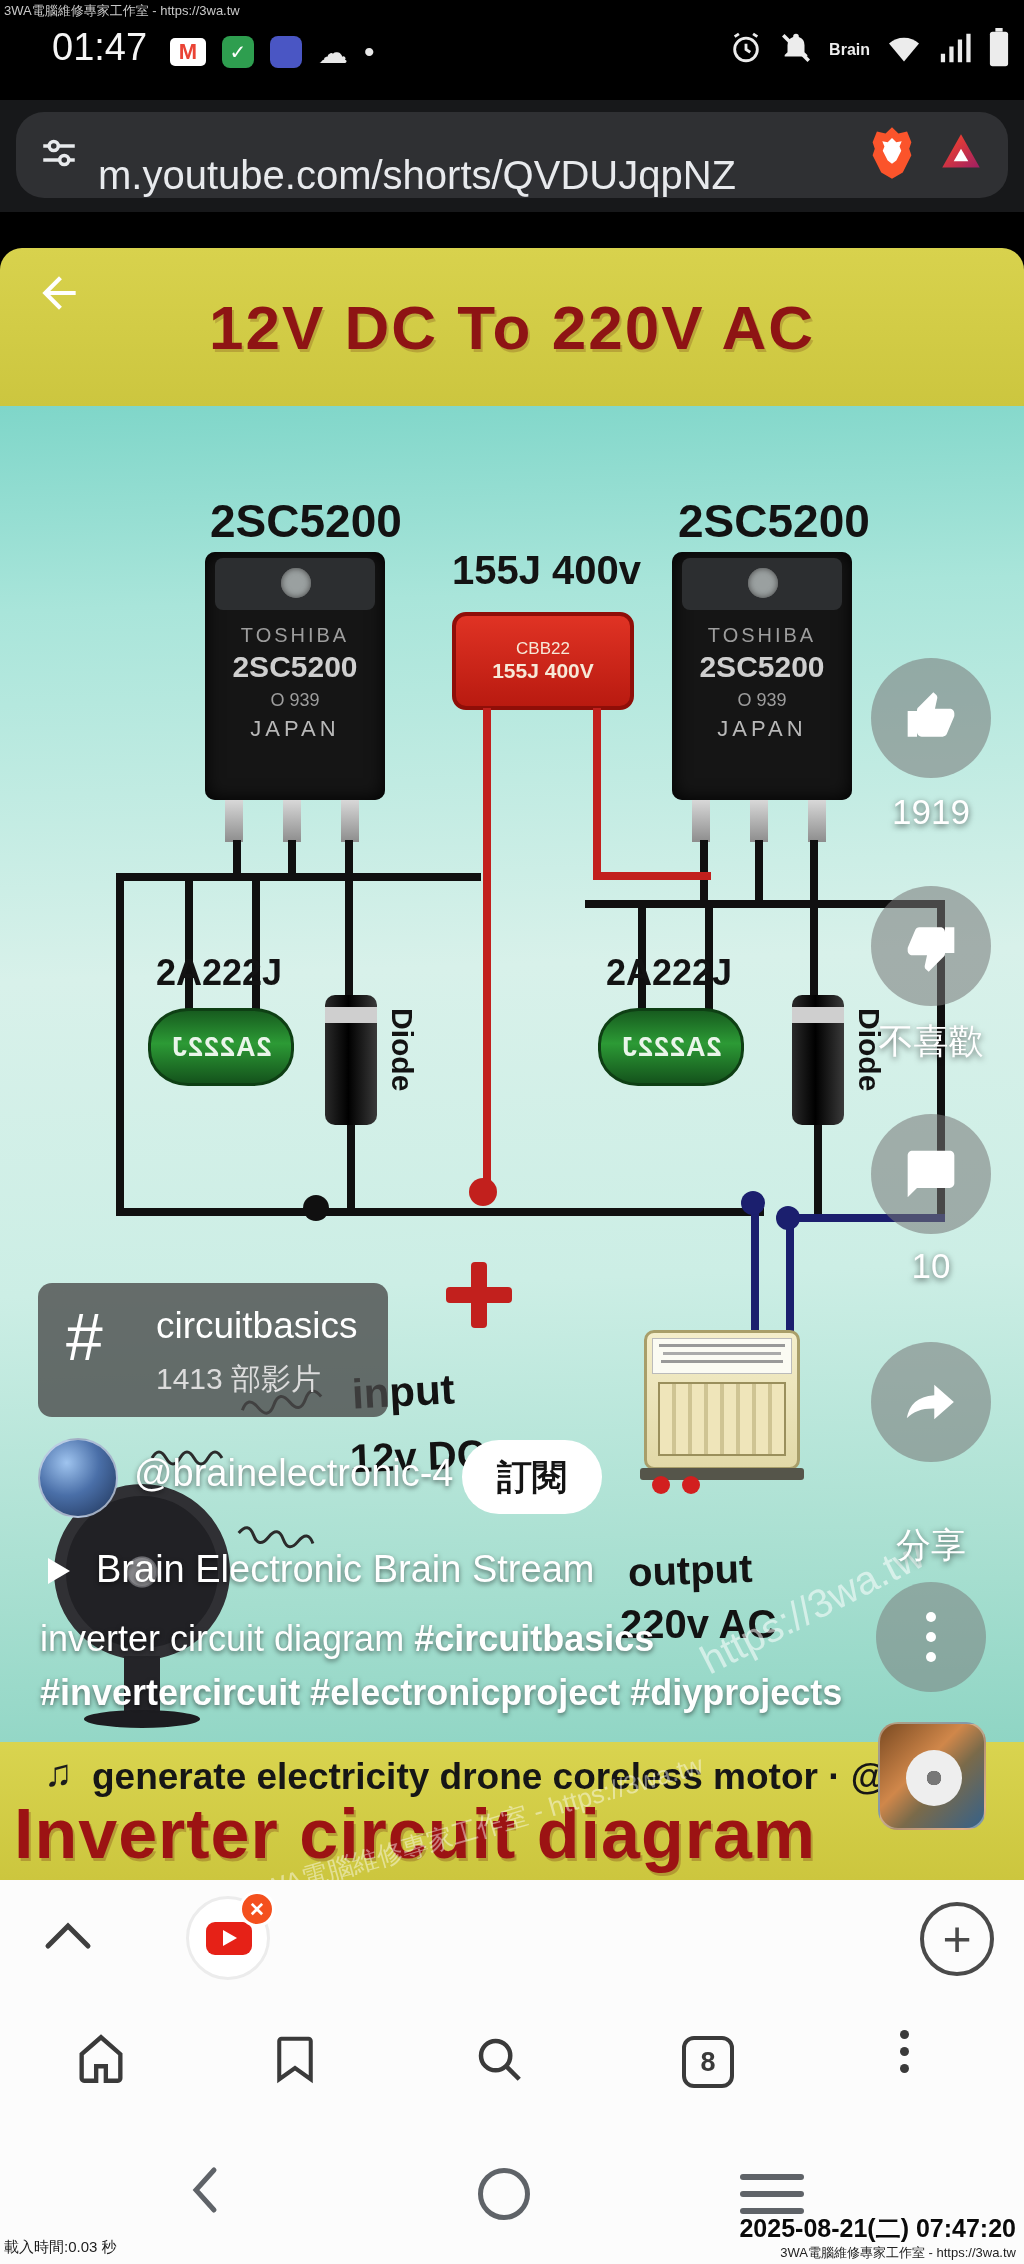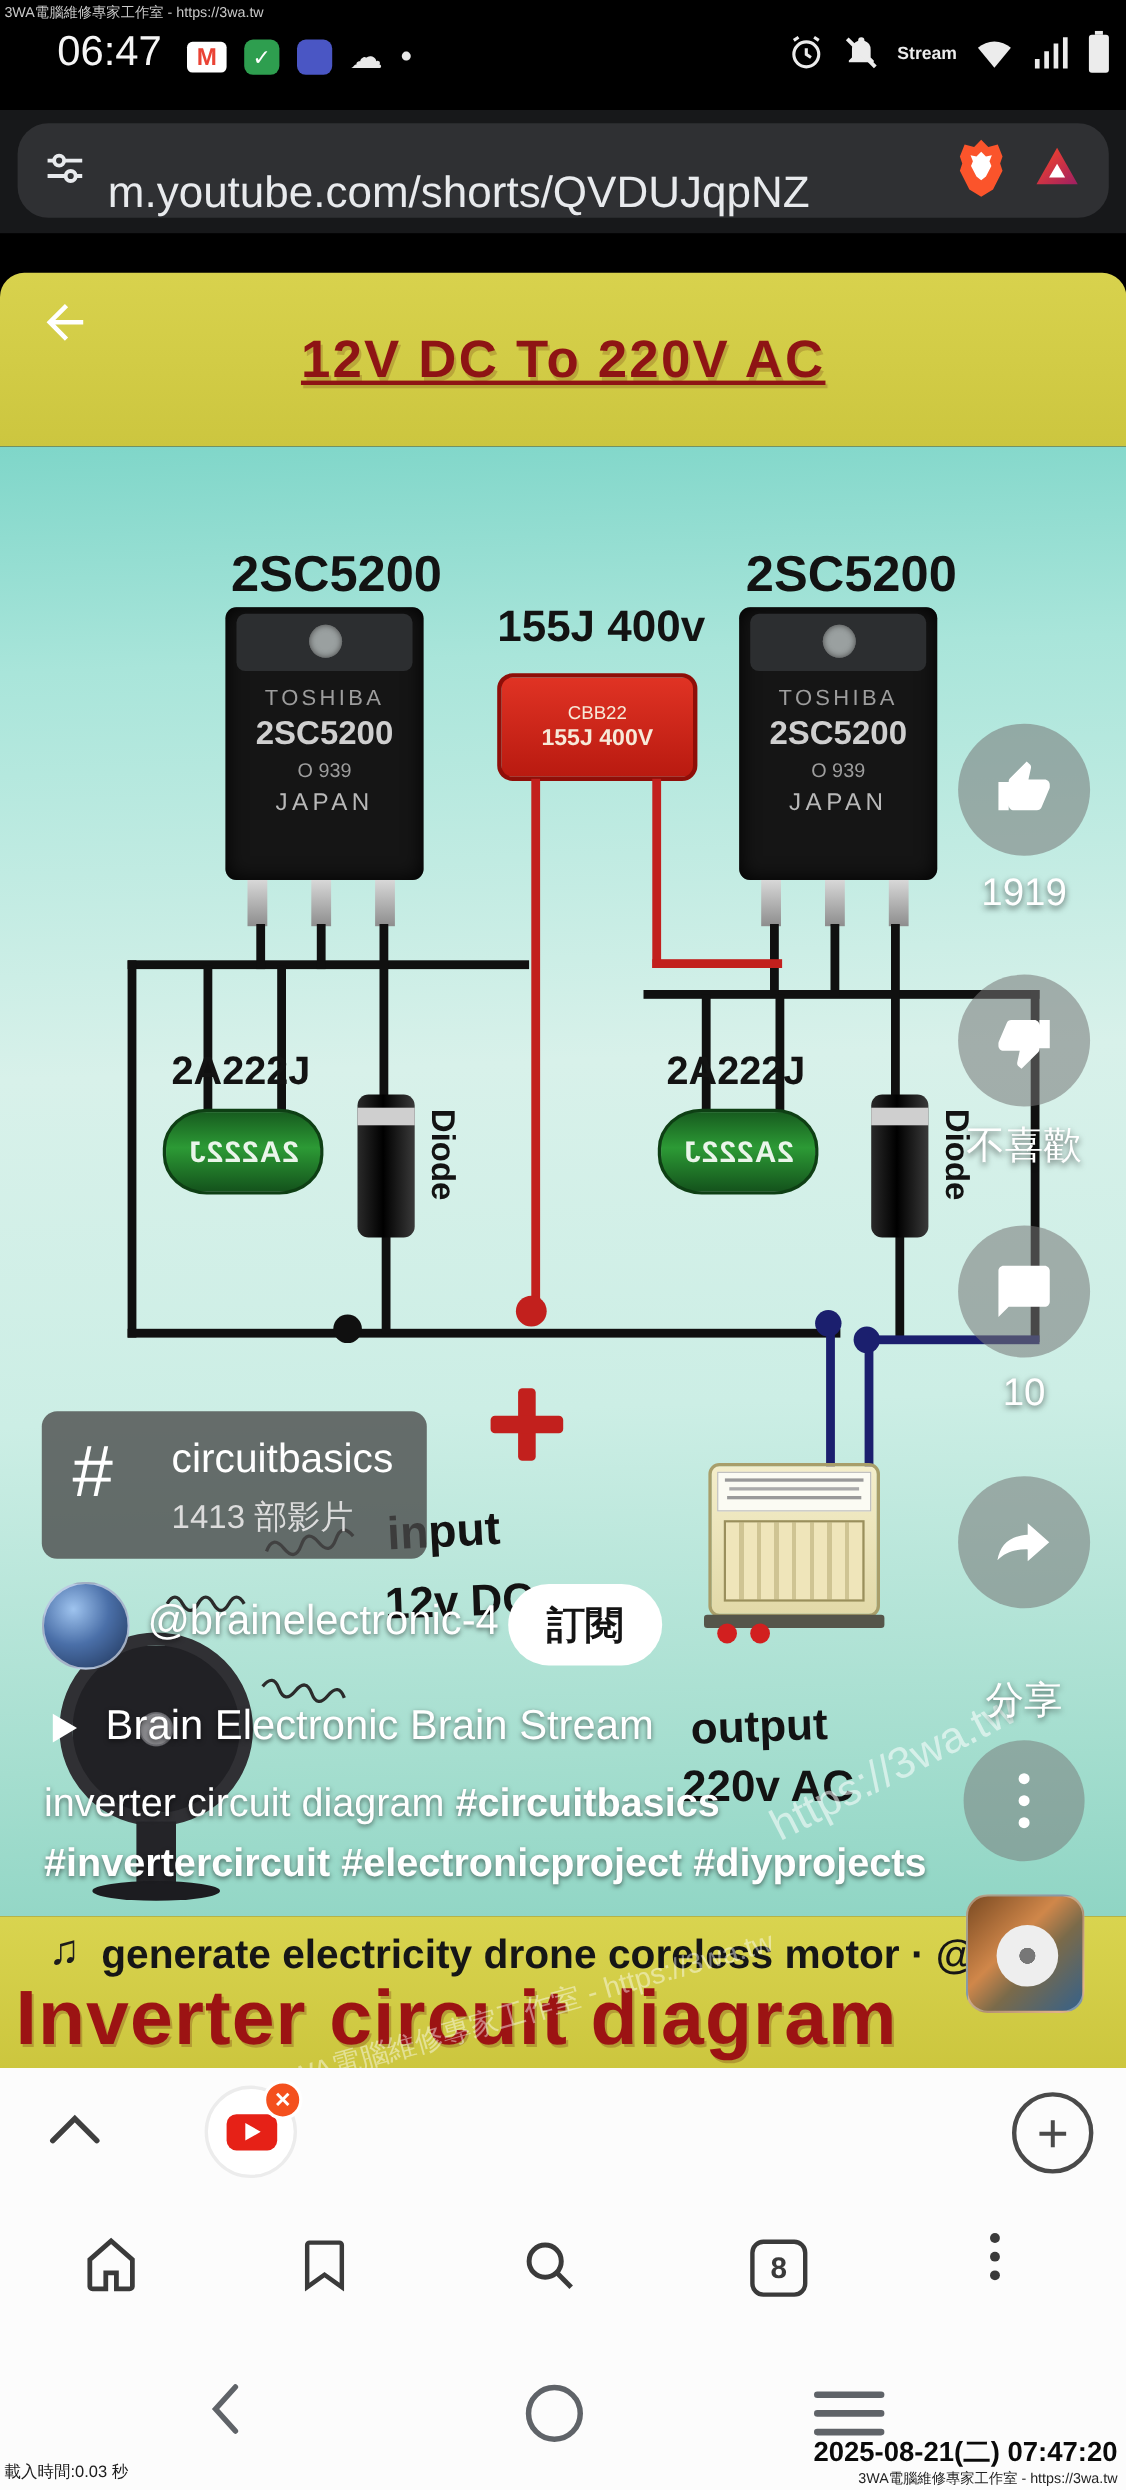--- a/index.html
+++ b/index.html
@@ -17,39 +17,39 @@
   .pin{position:absolute;width:18px;height:42px;background:linear-gradient(#d8d8d8,#8d8d8d);top:248px;}
   .t-line{position:absolute;left:0;width:180px;text-align:center;}
 </style>
 </head>
 <body>
 
 <div class="page">
 
   <div class="abs" style="left:0;top:0;width:1024px;height:100px;background:#000;">
     <div class="abs" style="left:4px;top:2px;font-size:13px;color:#c9c9c9;">3WA電腦維修專家工作室 - https://3wa.tw</div>
-    <div class="abs" style="left:52px;top:26px;font-size:38px;color:#f5f5f5;">06:47</div>
+    <div class="abs" style="left:52px;top:26px;font-size:38px;color:#f5f5f5;">01:47</div>
     <div class="abs" style="left:170px;top:32px;display:flex;gap:16px;align-items:center;height:40px;">
       <span style="width:36px;height:28px;background:#fff;border-radius:5px;display:flex;align-items:center;justify-content:center;font-size:22px;font-weight:bold;color:#ea4335;">M</span>
       <span style="width:32px;height:32px;background:#2e9e4f;border-radius:8px;display:flex;align-items:center;justify-content:center;font-size:20px;color:#fff;">✓</span>
       <span style="width:32px;height:32px;background:#4a56c4;border-radius:8px;display:inline-block;"></span>
       <span style="font-size:30px;color:#e8e8e8;">☁</span>
       <span style="font-size:30px;color:#e8e8e8;">•</span>
     </div>
     <div class="abs" style="right:14px;top:26px;display:flex;gap:16px;align-items:center;height:48px;">
       <span class="abs" style="position:static;"><svg width="34" height="34" viewBox="0 0 24 24" fill="none" stroke="#ececec" stroke-width="2">
             <circle cx="12" cy="13" r="8"></circle>
             <path d="M12 9v4l3 2"></path>
             <path d="M4 4l3-2M20 4l-3-2"></path>
           </svg></span>
       <span><svg width="34" height="34" viewBox="0 0 24 24">
             <path d="M18 15v-5a6 6 0 0 0-4-5.7V4a2 2 0 1 0-4 0v.3A6 6 0 0 0 6 10v5l-2 2v1h16v-1z" fill="#ececec"></path>
             <line x1="3" y1="3" x2="21" y2="21" stroke="#ececec" stroke-width="2.5"></line>
           </svg></span>
-      <span style="font-size:16px;font-weight:700;color:#ececec;">Stream</span>
+      <span style="font-size:16px;font-weight:700;color:#ececec;">Brain</span>
       <span><svg width="36" height="36" viewBox="0 0 24 24">
             <path d="M12 21L2 9a15 15 0 0 1 20 0z" fill="#ececec"></path>
           </svg></span>
       <span><svg width="34" height="34" viewBox="0 0 24 24">
             <path d="M2 22h3v-6H2zM8 22h3V11H8zM14 22h3V6h-3zM20 22h3V2h-3z" fill="#ececec"></path>
           </svg></span>
       <span><svg width="22" height="40" viewBox="0 0 12 22">
             <rect x="4" y="0" width="4" height="2" fill="#ececec"></rect>
             <rect x="1" y="2" width="10" height="19" rx="1.5" fill="#ececec"></rect>
           </svg></span>
@@ -76,21 +76,21 @@
                 <stop offset="1" stop-color="#9e1f63"></stop>
               </linearGradient>
             </defs>
             <path d="M12 3l9 16H3z" fill="url(#batg)"></path>
             <path d="M12 10l3.5 6h-7z" fill="#fff"></path>
           </svg></span>
     </div>
   </div>
 
   <div class="abs" style="left:0;top:248px;width:1024px;height:158px;background:linear-gradient(#d8d24d,#ccc63f);border-radius:22px 22px 0 0;display:flex;align-items:center;justify-content:center;">
-    <span style="font-size:48px;font-weight:900;color:#8e1414;letter-spacing:2px;text-shadow:2px 3px 0 rgba(90,20,10,.2);white-space:nowrap;text-decoration:underline;">12V DC To 220V AC</span>
+    <span style="font-size:62px;font-weight:900;color:#8e1414;letter-spacing:2px;text-shadow:2px 3px 0 rgba(90,20,10,.2);white-space:nowrap;">12V DC To 220V AC</span>
   </div>
   <div class="abs" style="left:34px;top:268px;"><svg width="50" height="50" viewBox="0 0 24 24">
         <path d="M20 11H7.8l5.6-5.6L12 4l-8 8 8 8 1.4-1.4L7.8 13H20z" fill="#fff"></path>
       </svg></div>
 
   <div class="abs" style="left:0;top:406px;width:1024px;height:1336px;background:linear-gradient(178deg,#7fd6c9 0%,#a9e5da 15%,#d8f1ea 42%,#cceee5 65%,#a5decf 88%,#8fd5c4 100%);"></div>
 
   <div class="ctext" style="left:210px;top:494px;font-size:46px;">2SC5200</div>
   <div class="ctext" style="left:678px;top:494px;font-size:46px;">2SC5200</div>
 

